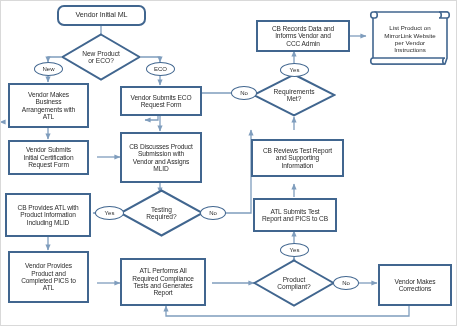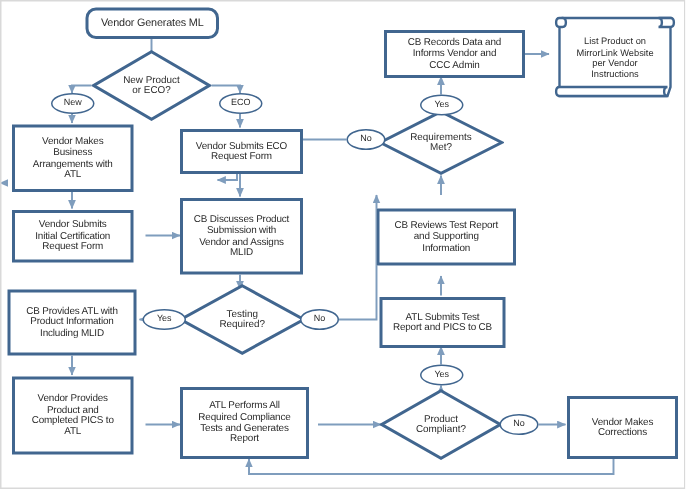--- a/index.html
+++ b/index.html
@@ -130,21 +130,21 @@
       <path d="M231,93 L158,93 L158,122" stroke="none"></path>
     </g>
     <g fill="none" stroke="#7f9dbd" stroke-width="1.3" marker-end="url(#ah)">
       <path d="M231,93 L158,93 L158,120 L145,120"></path>
 
       <path d="M409,306 L409,316 L166,316 L166,306"></path>
     </g>
   </svg>
 
   <div class="node round" style="left:57px;top:5px;width:89px;height:21px;font-size:7.2px;">
-    <span class="txt">Vendor Generates ML</span>
+    <span class="txt">Vendor Initial ML</span>
   </div>
 
   <div class="diamond-wrap" style="left:61px;top:33px;width:80px;height:48px;">
     <svg width="80" height="48" viewBox="0 0 80 48" xmlns="http://www.w3.org/2000/svg">
       <polygon points="40,1.5 78.5,24 40,46.5 1.5,24" fill="#ffffff" stroke="#41668f" stroke-width="2"></polygon>
     </svg>
     <div class="diamond-label" style="font-size:6.6px;white-space:pre-line;">New Product
 or ECO?</div>
   </div>
 

